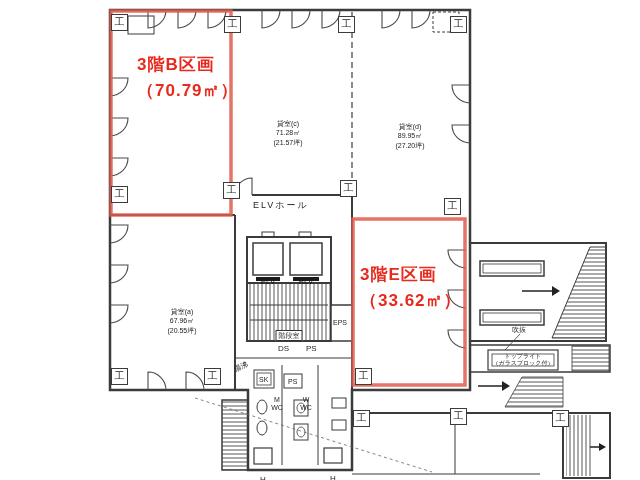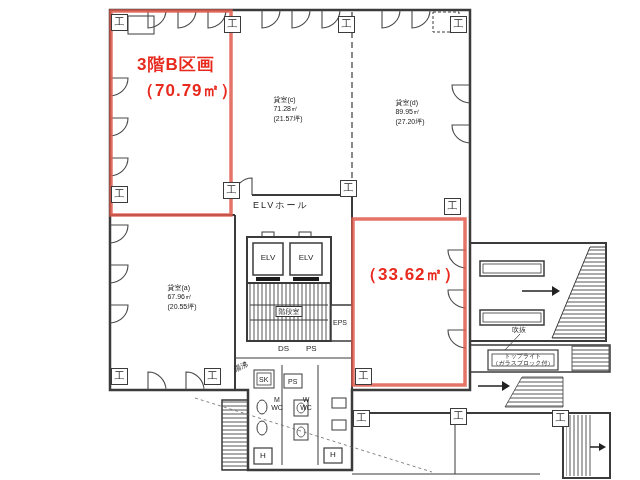--- a/index.html
+++ b/index.html
@@ -3,21 +3,21 @@
 <meta charset="utf-8">
 <style>
   html,body{margin:0;padding:0;background:#ffffff;}
   #stage{position:relative;width:640px;height:480px;background:#ffffff;overflow:hidden;
          font-family:"Liberation Sans","DejaVu Sans",sans-serif;}
   svg{position:absolute;left:0;top:0;}
   .lbl{position:absolute;color:#1d1d1d;white-space:nowrap;line-height:1.35;}
   .tiny{font-size:7px;}
   .small{font-size:8px;}
   .mid{font-size:9px;}
-  .center{transform:translateX(-50%);}
+  .center{transform:translateX(-50%);text-align:center;margin-top:24px;}
   .redlbl{position:absolute;color:#e8291e;font-weight:bold;font-size:17px;
           line-height:1.5;letter-spacing:1px;white-space:nowrap;}
   .boxed{background:#fff;border:1px solid #333;padding:0 2px;}
   .col{position:absolute;width:15px;height:15px;border:1px solid #3b3b3b;background:#fff;
        font-size:10px;line-height:14px;text-align:center;color:#222;}
   .twoline{line-height:1.1;text-align:center;transform:translateX(-50%);}
   .toplight-lbl{position:absolute;font-size:6px;line-height:1.2;text-align:center;
                 transform:translateX(-50%);color:#1d1d1d;white-space:nowrap;}
   .rot{transform:rotate(-25deg);}
 </style>
@@ -156,20 +156,21 @@
       <rect x="111" y="11" width="120" height="204"></rect>
       <rect x="353" y="219" width="112" height="166"></rect>
     </g>
   </svg>
 
   <div class="redlbl" style="left:137px;top:52px;">
     <div>3階B区画</div>
     <div>（70.79㎡）</div>
   </div>
   <div class="redlbl" style="left:360px;top:262px;">
+    <div>3階E区画</div>
     <div>（33.62㎡）</div>
   </div>
 
   <div class="lbl tiny center" style="left:288px;top:95px;">
     <div>貸室(c)</div>
     <div>71.28㎡</div>
     <div>(21.57坪)</div>
   </div>
   <div class="lbl tiny center" style="left:410px;top:98px;">
     <div>貸室(d)</div>

